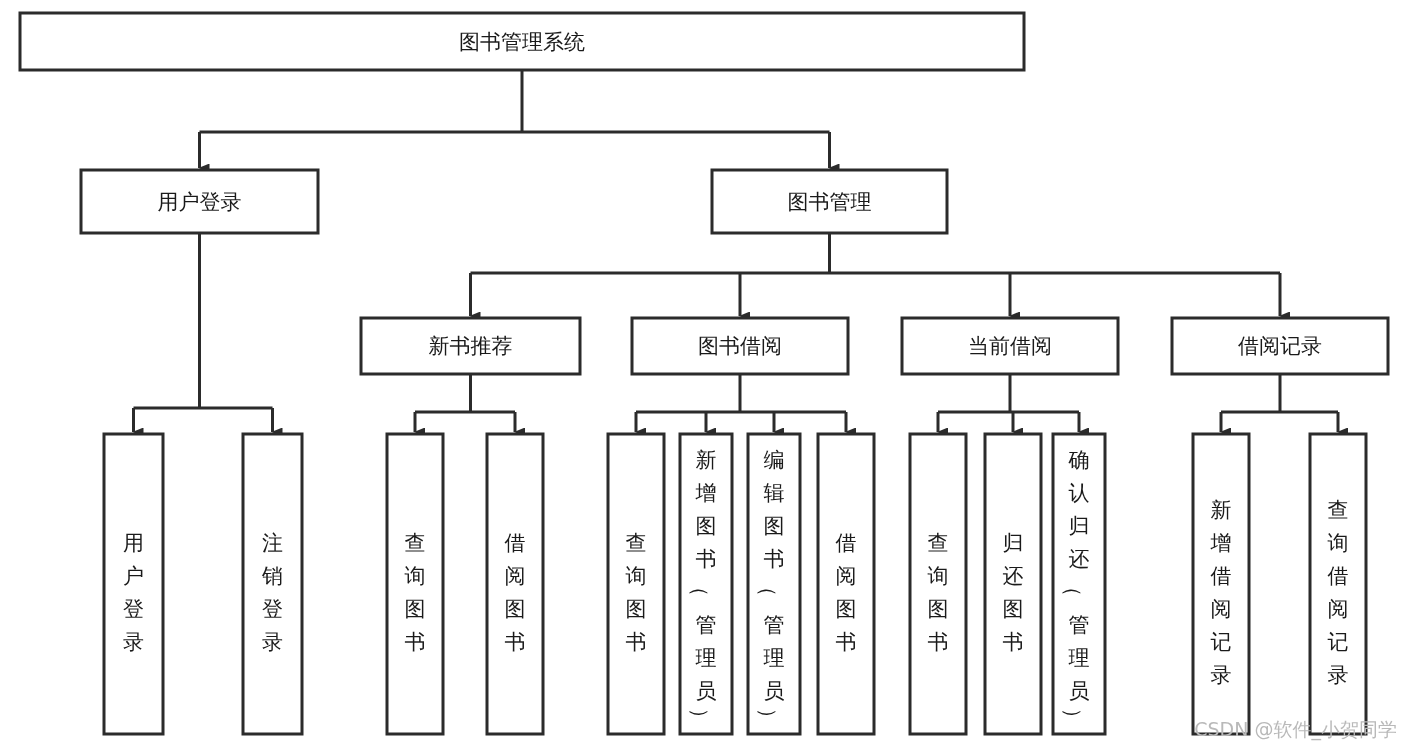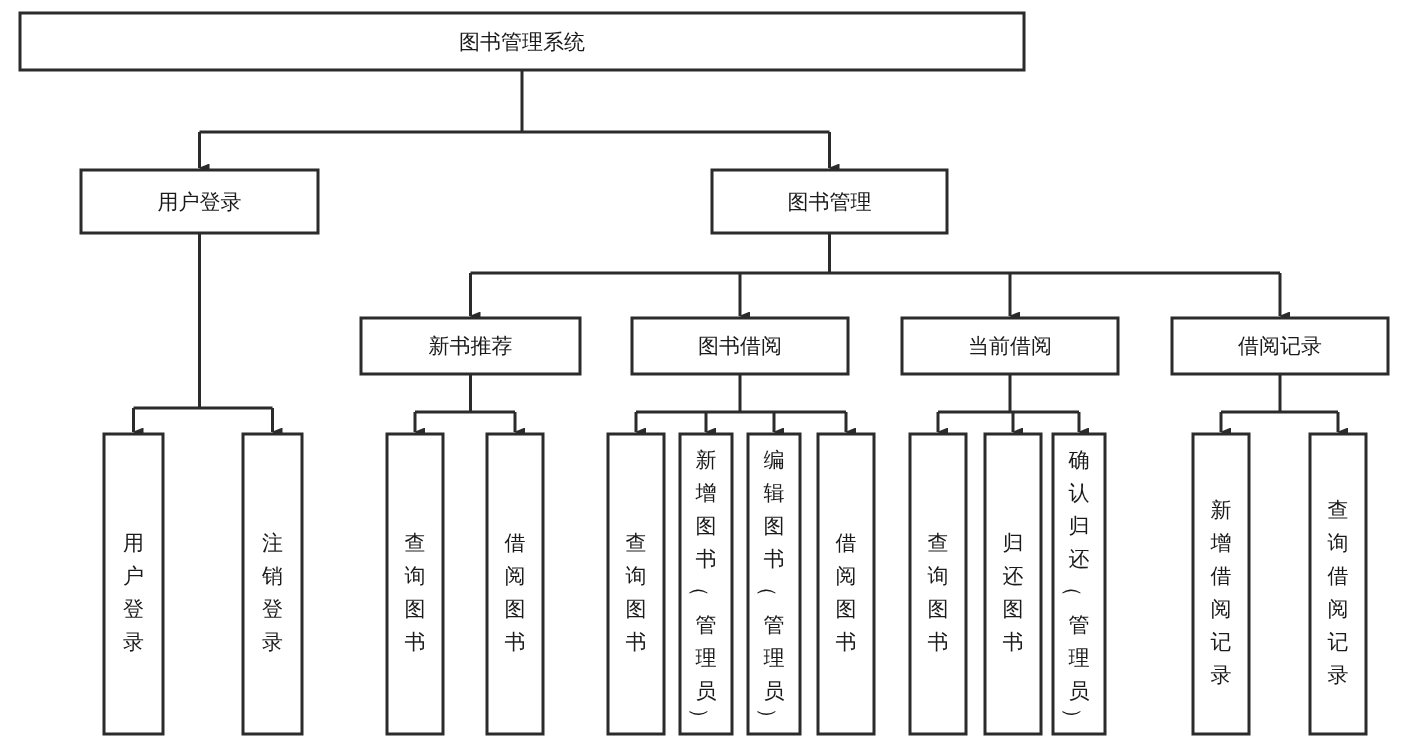--- a/index.html
+++ b/index.html
@@ -251,13 +251,14 @@
           <text x="1338" y="543.74" class="node-label-h">询</text>
           <text x="1338" y="576.74" class="node-label-h">借</text>
           <text x="1338" y="609.74" class="node-label-h">阅</text>
           <text x="1338" y="642.74" class="node-label-h">记</text>
           <text x="1338" y="675.74" class="node-label-h">录</text>
           <text x="-9999" y="-9999" class="node-label-h">查询借阅记录</text>
         </g>
       </g>
   </svg>
 
+  <div class="watermark">CSDN @软件_小贺同学</div>
 </div>
 
 </body></html>

